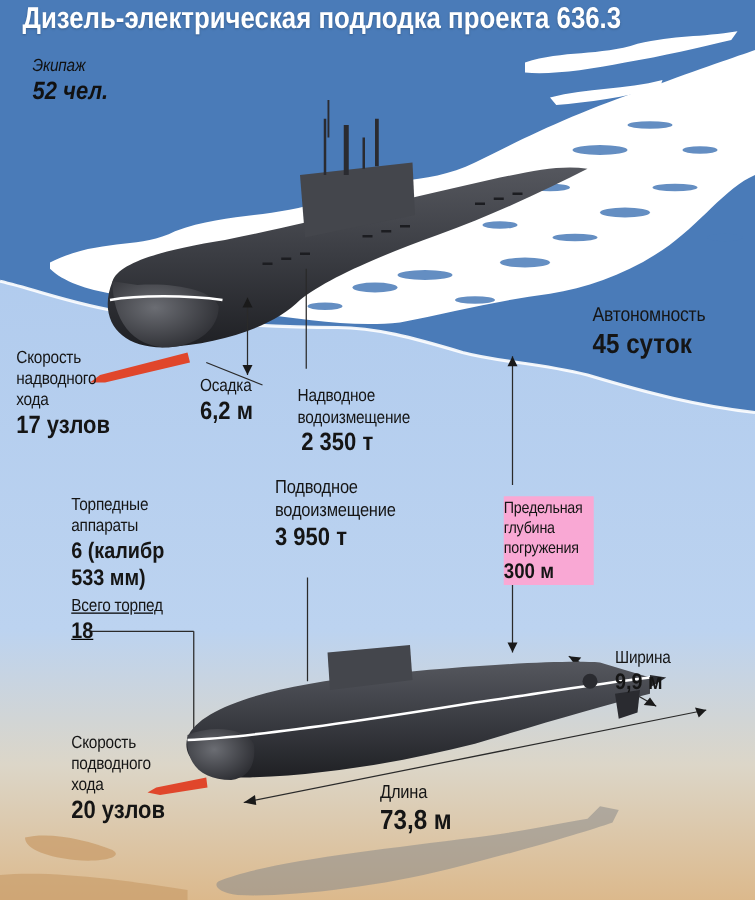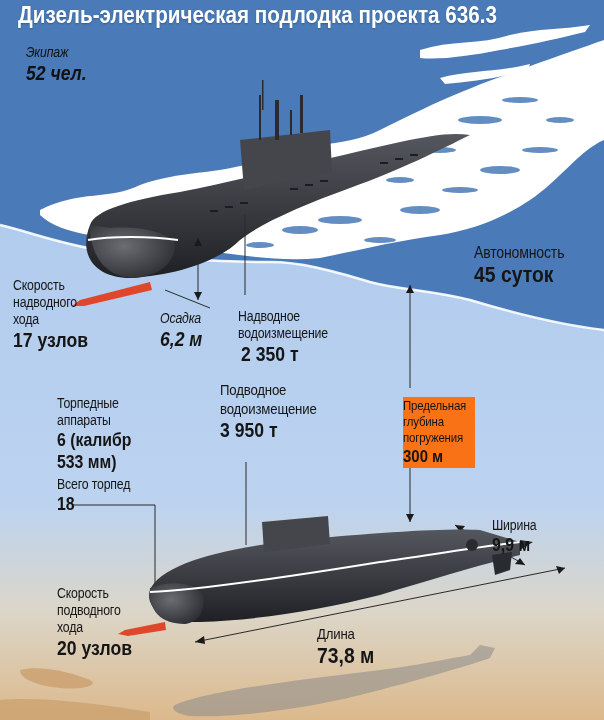--- a/index.html
+++ b/index.html
@@ -141,21 +141,21 @@
   <div class="txt val" style="position:relative; color:#111;">52 чел.</div>
 </div>
 
 <div class="block" style="left:13px; top:277px;">
   <div class="txt lbl" style="position:relative;">Скорость</div>
   <div class="txt lbl" style="position:relative;">надводного</div>
   <div class="txt lbl" style="position:relative;">хода</div>
   <div class="txt val" style="position:relative;">17 узлов</div>
 </div>
 
-<div class="block" style="left:160px; top:310px;font-style:italic;">
+<div class="block" style="left:160px; top:300px;">
   <div class="txt lbl" style="position:relative;">Осадка</div>
   <div class="txt val" style="position:relative;">6,2 м</div>
 </div>
 
 <div class="block" style="left:238px; top:308px;">
   <div class="txt lbl" style="position:relative;">Надводное</div>
   <div class="txt lbl" style="position:relative;">водоизмещение</div>
   <div class="txt val" style="position:relative; left:3px;">2 350 т</div>
 </div>
 
@@ -164,46 +164,46 @@
   <div class="txt val" style="position:relative; font-size:22px; line-height:26px;">45 суток</div>
 </div>
 
 <div class="block" style="left:57px; top:395px;">
   <div class="txt lbl" style="position:relative;">Торпедные</div>
   <div class="txt lbl" style="position:relative;">аппараты</div>
   <div class="txt val" style="position:relative; font-size:18px; line-height:22px;">6 (калибр</div>
   <div class="txt val" style="position:relative; font-size:18px; line-height:22px;">533 мм)</div>
 </div>
 
-<div class="block" style="left:57px; top:476px;">
+<div class="block" style="left:57px; top:476px;text-decoration:underline;">
   <div class="txt lbl" style="position:relative;">Всего торпед</div>
   <div class="txt val" style="position:relative; font-size:18px; line-height:22px;">18</div>
 </div>
 
 <div class="block" style="left:220px; top:380px;">
   <div class="txt lbl" style="position:relative; font-size:15px; line-height:19px;">Подводное</div>
   <div class="txt lbl" style="position:relative; font-size:15px; line-height:19px;">водоизмещение</div>
   <div class="txt val" style="position:relative;">3 950 т</div>
 </div>
 
-<div class="block" style="left:403px; top:397px; background:#f97316; padding:1px 0;">
+<div class="block" style="left:403px; top:397px; background:#f9a8d4; padding:1px 0;">
   <div class="txt lbl" style="position:relative; font-size:13px; line-height:16px;">Предельная</div>
   <div class="txt lbl" style="position:relative; font-size:13px; line-height:16px;">глубина</div>
   <div class="txt lbl" style="position:relative; font-size:13px; line-height:16px;">погружения</div>
   <div class="txt val" style="position:relative; font-size:17px; line-height:21px;">300 м</div>
 </div>
 
 <div class="block" style="left:492px; top:517px;">
   <div class="txt lbl" style="position:relative;">Ширина</div>
   <div class="txt val" style="position:relative; font-size:18px; line-height:22px;">9,9 м</div>
 </div>
 
 <div class="block" style="left:57px; top:585px;">
   <div class="txt lbl" style="position:relative;">Скорость</div>
   <div class="txt lbl" style="position:relative;">подводного</div>
   <div class="txt lbl" style="position:relative;">хода</div>
   <div class="txt val" style="position:relative;">20 узлов</div>
 </div>
 
-<div class="block" style="left:317px; top:625px;">
+<div class="block" style="left:304px; top:625px;">
   <div class="txt lbl" style="position:relative; font-size:15px; line-height:18px;">Длина</div>
   <div class="txt val" style="position:relative; font-size:22px; line-height:26px;">73,8 м</div>
 </div>
 
 </body></html>

